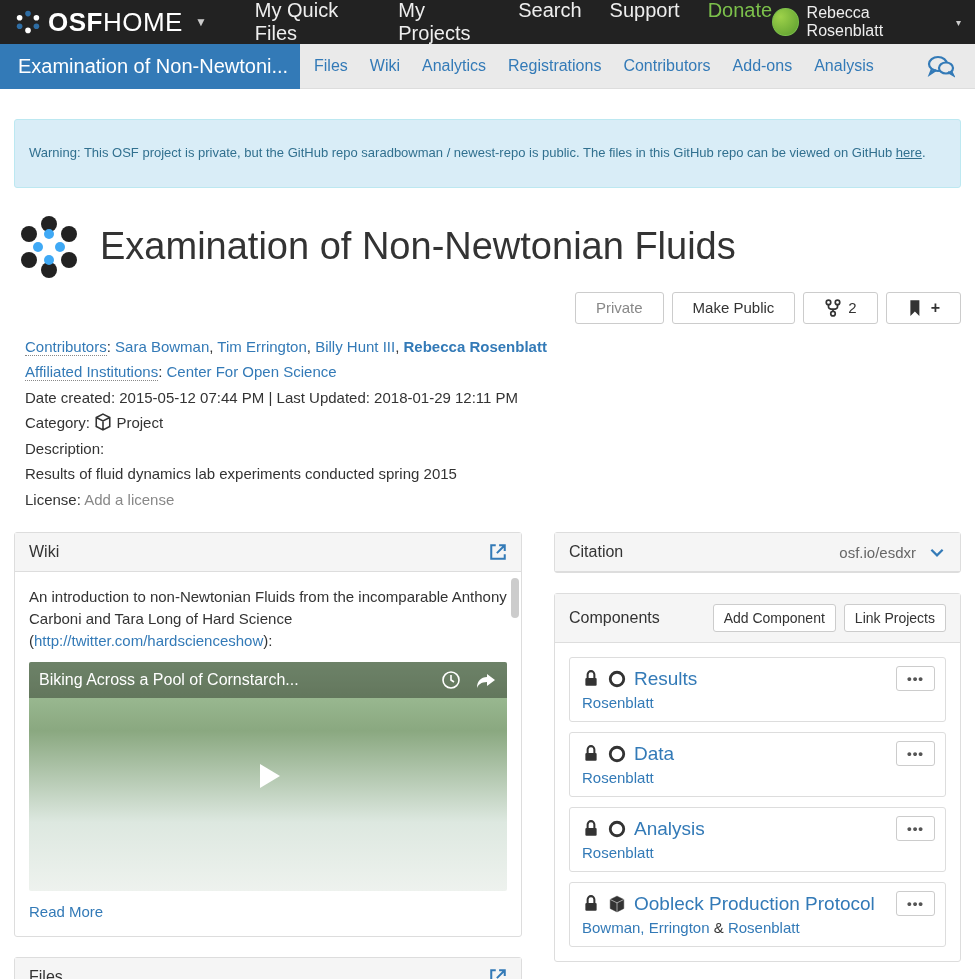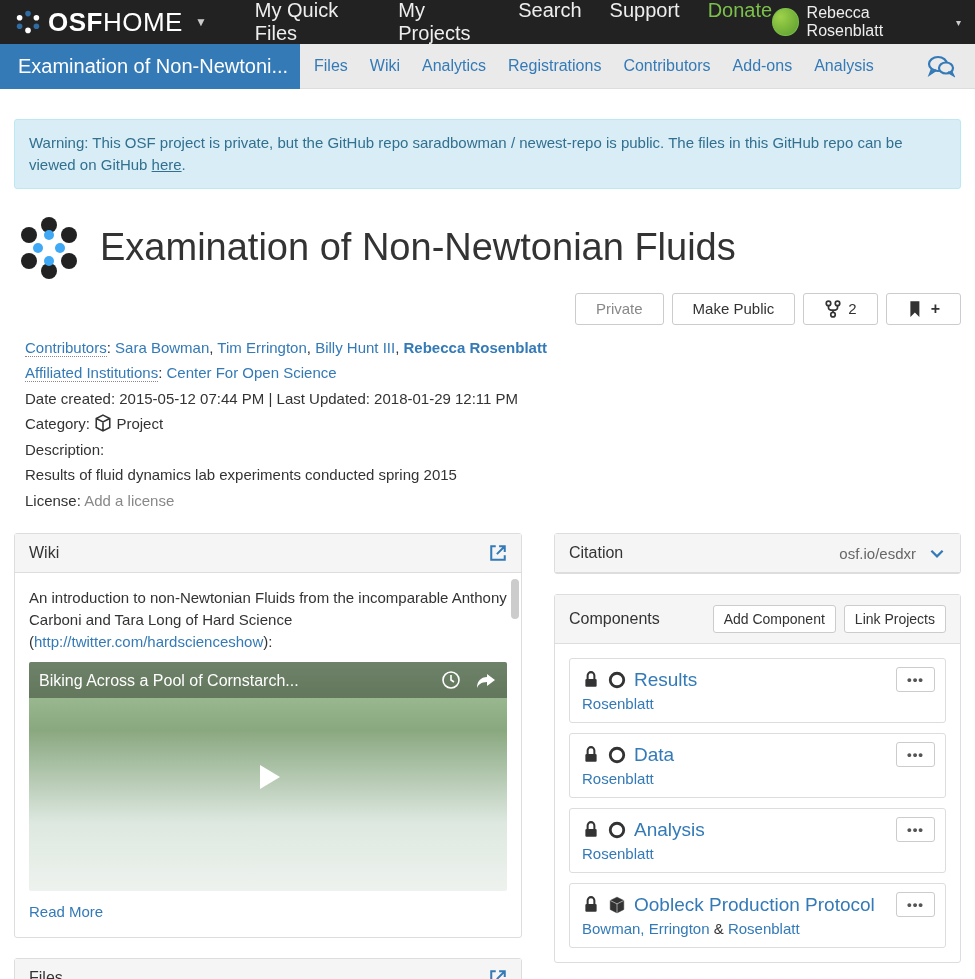--- a/index.html
+++ b/index.html
@@ -22,21 +22,21 @@
 
 
 .subnav { background: #eaeaea; height: 45px; display: flex; align-items: center; border-bottom: 1px solid #ddd; }
 .project-tab { background: #337ab7; color: #fff; height: 45px; display: flex; align-items: center; padding: 0 18px; font-size: 20px; max-width: 300px; overflow: hidden; white-space: nowrap; }
 .subnav-links { display: flex; gap: 22px; margin-left: 14px; }
 .subnav-links a { color: #337ab7; font-size: 16px; }
 .subnav-spacer { flex: 1; }
 .chat-icon { color: #337ab7; margin-right: 20px; }
 
 
-.alert { background: #d9edf7; border: 1px solid #bce8f1; color: #31708f; padding: 12px 14px; margin: 30px 14px 14px; border-radius: 3px; font-size: 15px; line-height: 1.45; }
+.alert { background: #d9edf7; border: 1px solid #bce8f1; color: #31708f; padding: 24px 14px; margin: 30px 14px 14px; border-radius: 3px; font-size: 13px; line-height: 1.45; }
 .alert a { color: #31708f; text-decoration: underline; }
 
 
 .title-row { display: flex; align-items: center; gap: 16px; padding: 10px 14px 0; }
 .proj-icon { width: 70px; height: 70px; }
 .proj-title { font-size: 38px; font-weight: 400; color: #333; }
 
 
 .btn-row { display: flex; justify-content: flex-end; gap: 8px; padding: 10px 14px 4px; }
 .btn { border: 1px solid #ccc; background: #fff; color: #333; padding: 6px 20px; border-radius: 3px; font-size: 15px; cursor: pointer; display: inline-flex; align-items: center; gap: 6px; }

